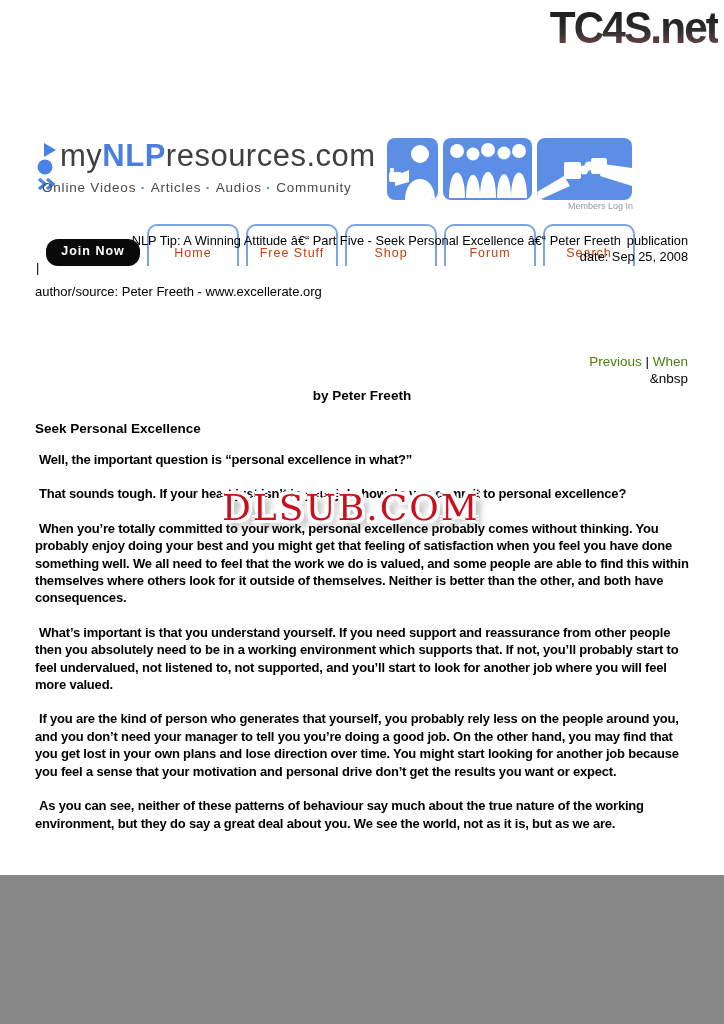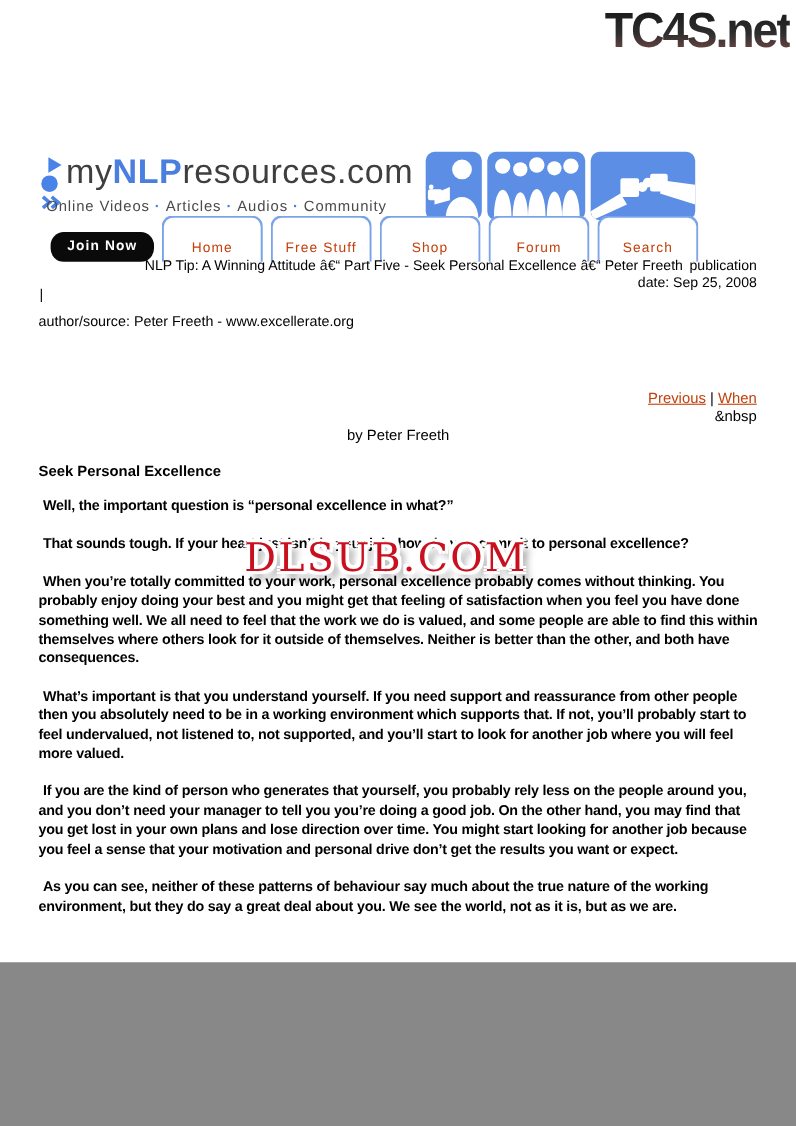--- a/index.html
+++ b/index.html
@@ -20,41 +20,41 @@
   #tagline{position:absolute;left:6px;top:42px;font-size:13.5px;letter-spacing:.8px;color:#4a4a4a;white-space:nowrap;}
   #tagline .dot{color:#4a7fe0;font-weight:bold;}
 
   
   #panels{position:absolute;left:387px;top:138px;display:flex;gap:5px;}
   .panel{height:62px;background:#5b8ee4;border-radius:8px;overflow:hidden;}
   .panel svg{display:block;}
   #members-login{position:absolute;top:201px;right:91px;font-size:9px;color:#999;}
 
   
-  #nav-tabs{position:absolute;left:46px;top:196px;display:flex;gap:7px;align-items:flex-end;}
+  #nav-tabs{position:absolute;left:46px;top:224px;display:flex;gap:7px;align-items:flex-end;}
   .tab{width:88px;height:20px;background:#fff;border:2px solid #7aa3e8;border-bottom:none;
        border-radius:10px 10px 0 0;text-align:center;font-size:12.5px;letter-spacing:1px;
        color:#c2410c;padding-top:20px;}
   .tab.active{width:94px;height:22px;background:#0a0a0a;color:#fff;border:none;
        border-radius:12px;padding-top:5px;font-weight:bold;}
 
   
   #title-block{position:absolute;left:30px;right:36px;top:233px;text-align:right;line-height:16px;font-size:12.8px;}
   #title-line1{white-space:nowrap;}
   #title-bold{font-weight:normal;}
   #title-meta{margin-left:6px;}
   #pipe{position:absolute;left:36px;top:260px;font-size:13px;}
   #author-line{position:absolute;left:35px;top:284px;font-size:13px;}
 
   
   #pager{position:absolute;right:36px;top:353px;text-align:right;font-size:13.5px;line-height:17px;}
-  #pager a{color:#c2410c;text-decoration:underline;cursor:pointer;text-align:center;}
+  #pager a{color:#4d7c0f;cursor:pointer;text-align:center;}
   #pager .sep{color:#000;}
 
-  #byline{position:absolute;left:0;right:0;top:388px;text-align:center;font-weight:normal;font-size:13.5px;}
+  #byline{position:absolute;left:0;right:0;top:388px;text-align:center;font-weight:bold;font-size:13.5px;}
   #article-heading{position:absolute;left:35px;top:421px;font-weight:bold;font-size:13.5px;}
 
   
   #article-body{position:absolute;left:35px;right:32px;top:451px;font-weight:bold;
                 font-size:13px;letter-spacing:-.2px;line-height:17.4px;}
   #article-body p{margin:0 0 17px 0;text-indent:4px;}
 
   
   #wm-center{position:absolute;left:222px;top:487px;font-family:"DejaVu Serif",serif;font-weight:normal;
              font-size:36px;letter-spacing:2px;color:#c8101e;white-space:nowrap;

